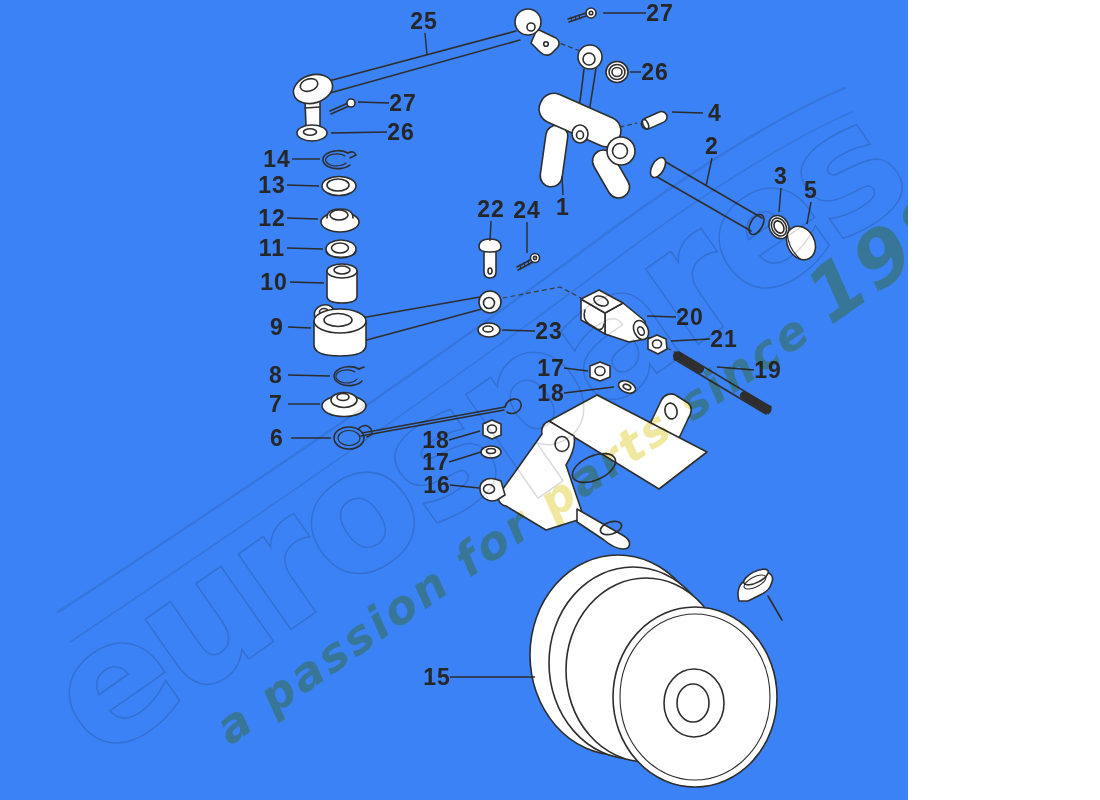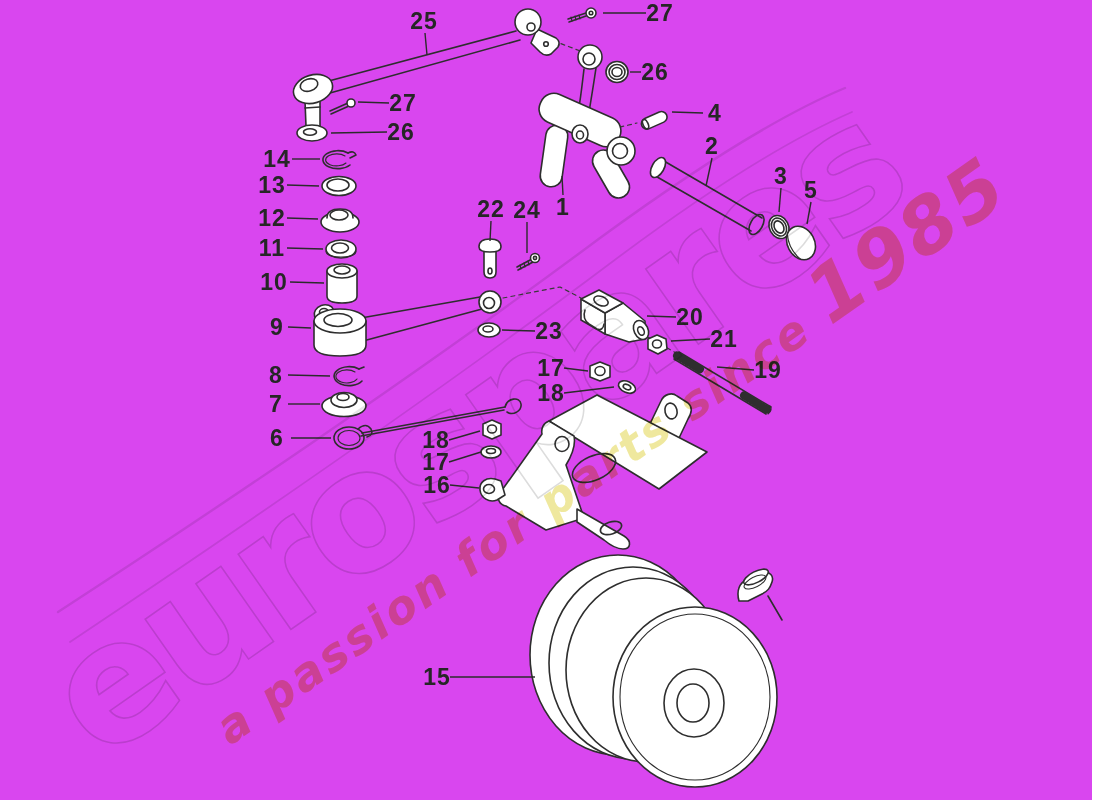--- a/index.html
+++ b/index.html
@@ -1,16 +1,16 @@
 <!DOCTYPE html>
 <html><head>
 <meta charset="utf-8">
 <style>
   html,body{margin:0;padding:0;background:#ffffff;}
-  .stage{position:relative;width:1092px;height:800px;background:#d946ef;overflow:hidden;
+  .stage{position:relative;width:908px;height:800px;background:#3b82f6;overflow:hidden;
          font-family:"Liberation Sans", sans-serif;}
   svg{display:block;}
   
   #parts-art{stroke:#2e2e2e;stroke-width:1.6;fill:none;stroke-linecap:round;stroke-linejoin:round;}
   #parts-art .wf{fill:#ffffff;}
   #parts-art .thin{stroke-width:1.1;}
   .dash{stroke:#3a3a3a;stroke-width:1.2;stroke-dasharray:4 4;fill:none;}
   
   .leader{stroke:#2b2b2b;stroke-width:1.4;}
   .callout-num{font-family:"Liberation Sans", sans-serif;font-size:23px;font-weight:600;

